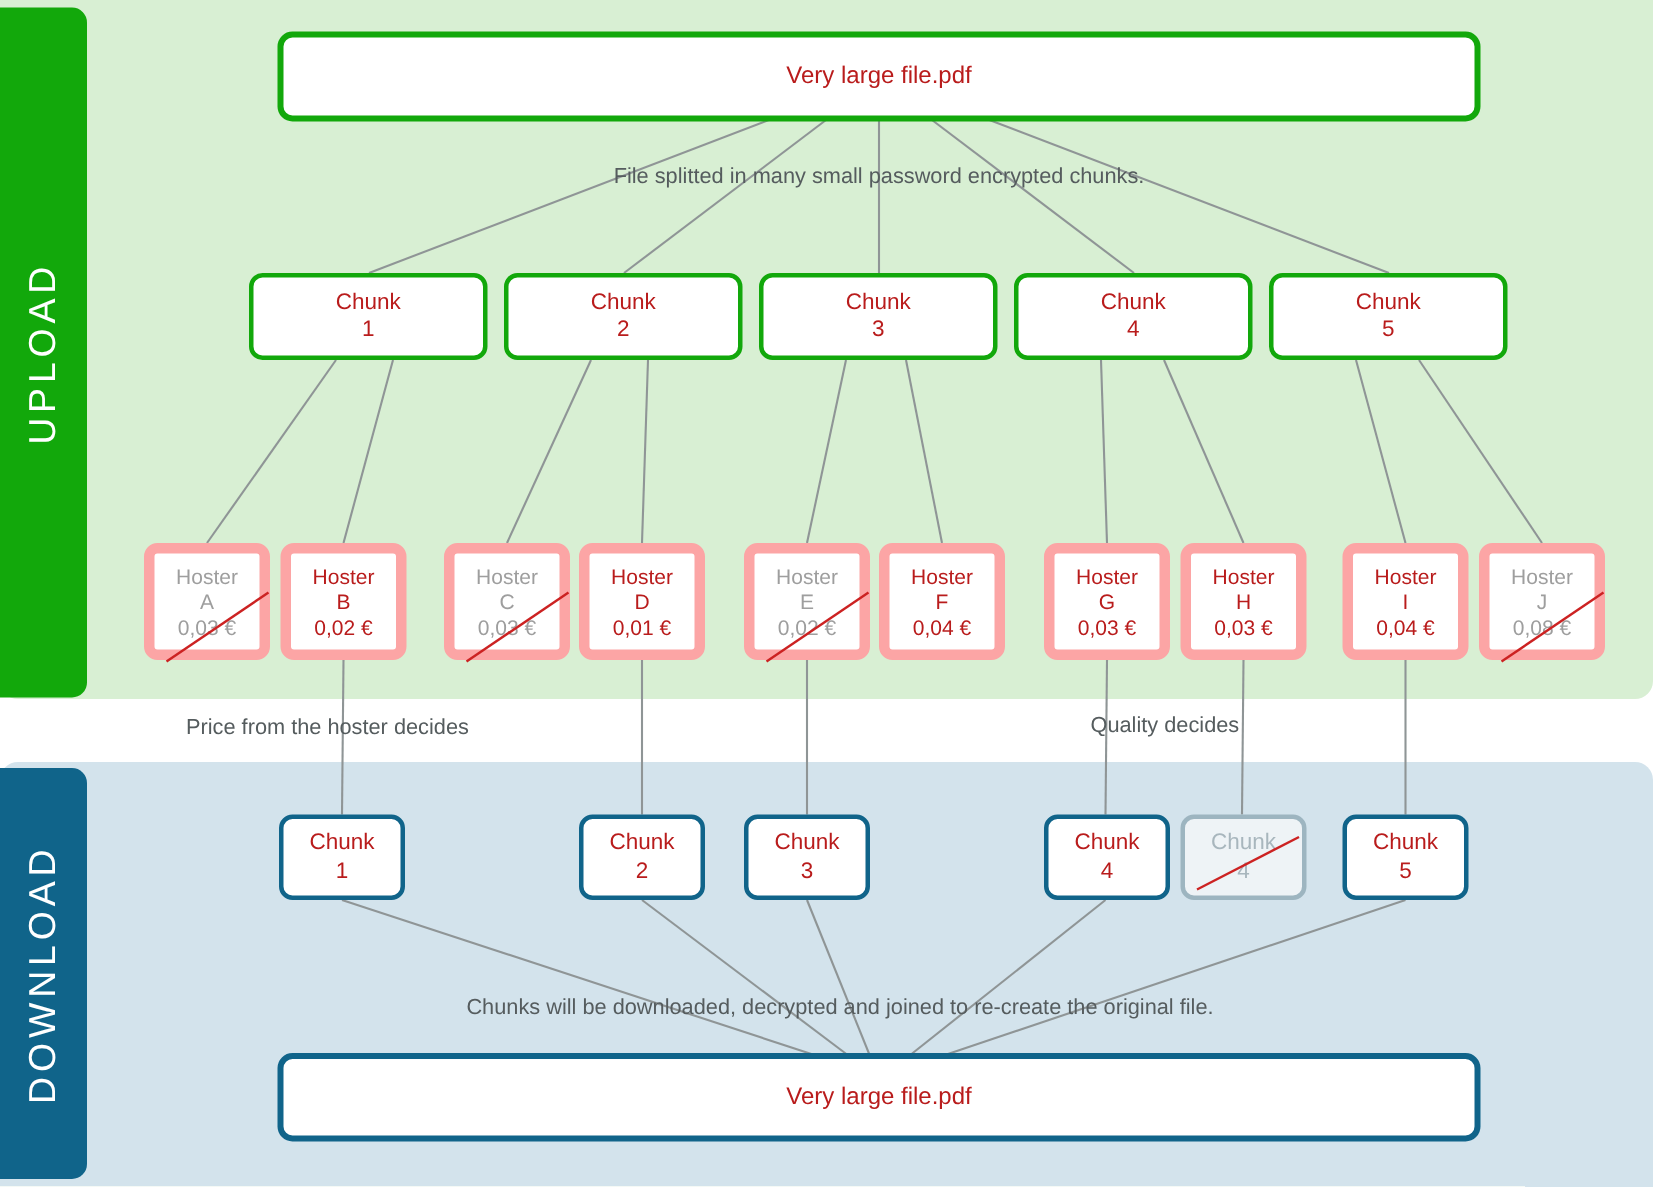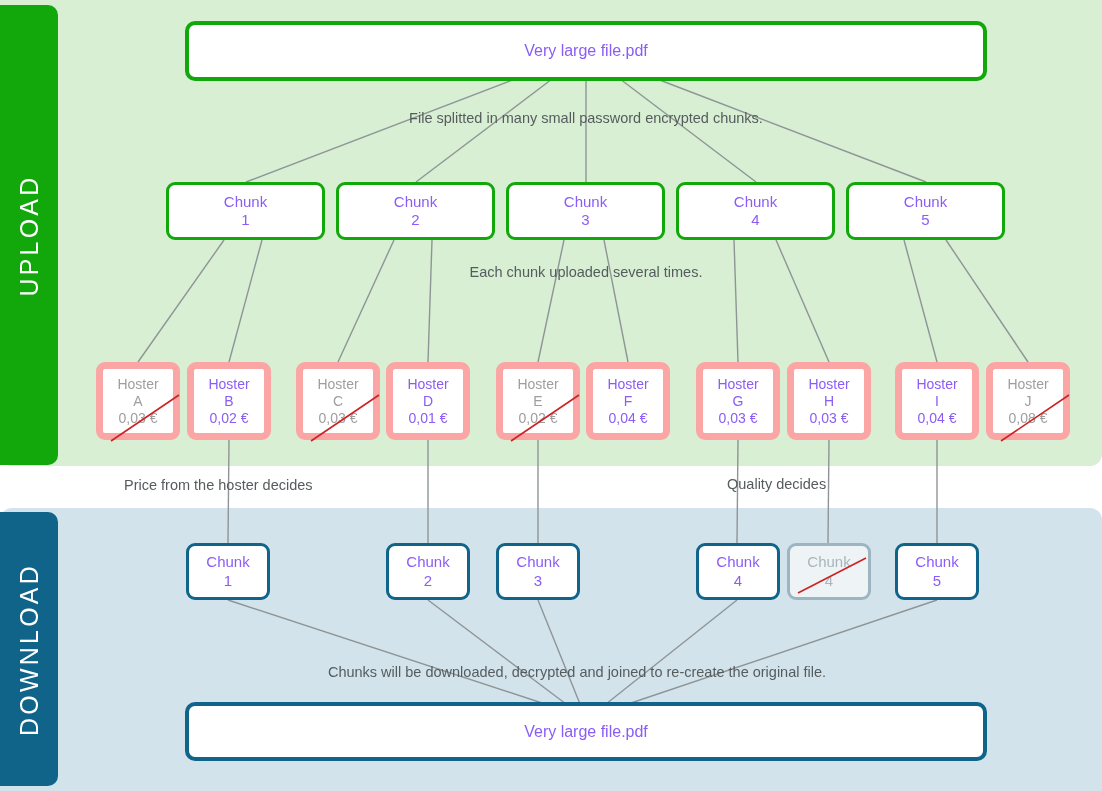--- a/index.html
+++ b/index.html
@@ -80,21 +80,21 @@
   .node {
     position: absolute;
     box-sizing: border-box;
     background: #ffffff;
     display: flex;
     flex-direction: column;
     align-items: center;
     justify-content: center;
     text-align: center;
     line-height: 1.22;
-    color: #8b5cf6;
+    color: #b91c1c;
   }
   .file-box {
     border: 4px solid #12a80b;
     border-radius: 10px;
     font-size: 16px;
   }
   .file-box.dl {
     border-color: #10648a;
   }
   .chunk-up {
@@ -209,21 +209,20 @@
   </div>
   <div class="node chunk-up" style="left:676px; top:182px; width:159px; height:58px;">
     <span>Chunk</span>
     <span>4</span>
   </div>
   <div class="node chunk-up" style="left:846px; top:182px; width:159px; height:58px;">
     <span>Chunk</span>
     <span>5</span>
   </div>
 
-  <div class="caption center" style="left:586px; top:264px;">Each chunk uploaded several times.</div>
 
   <div class="node hoster dim" style="left:96px; top:362px; width:84px; height:78px;">
     <span class="h-line">Hoster</span>
     <span class="h-line">A</span>
     <span class="h-line">0,03 €</span>
     <svg class="strike">
         <line x1="8" y1="72" x2="76" y2="26" stroke="#cc2222" stroke-width="1.6"></line>
       </svg>
   </div>
   <div class="node hoster" style="left:187px; top:362px; width:84px; height:78px;">
@@ -305,19 +304,19 @@
     <span>4</span>
     <svg class="strike">
         <line x1="8" y1="47" x2="76" y2="12" stroke="#cc2222" stroke-width="1.6"></line>
       </svg>
   </div>
   <div class="node chunk-dn" style="left:895px; top:543px; width:84px; height:57px;">
     <span>Chunk</span>
     <span>5</span>
   </div>
 
-  <div class="caption center" style="left:577px; top:664px;">Chunks will be downloaded, decrypted and joined to re-create the original file.</div>
+  <div class="caption center" style="left:560px; top:664px;">Chunks will be downloaded, decrypted and joined to re-create the original file.</div>
 
   <div class="node file-box dl" id="file-bottom" style="left:185px; top:702px; width:802px; height:59px;">
     <span>Very large file.pdf</span>
   </div>
 
 </div>
 
 </body></html>

